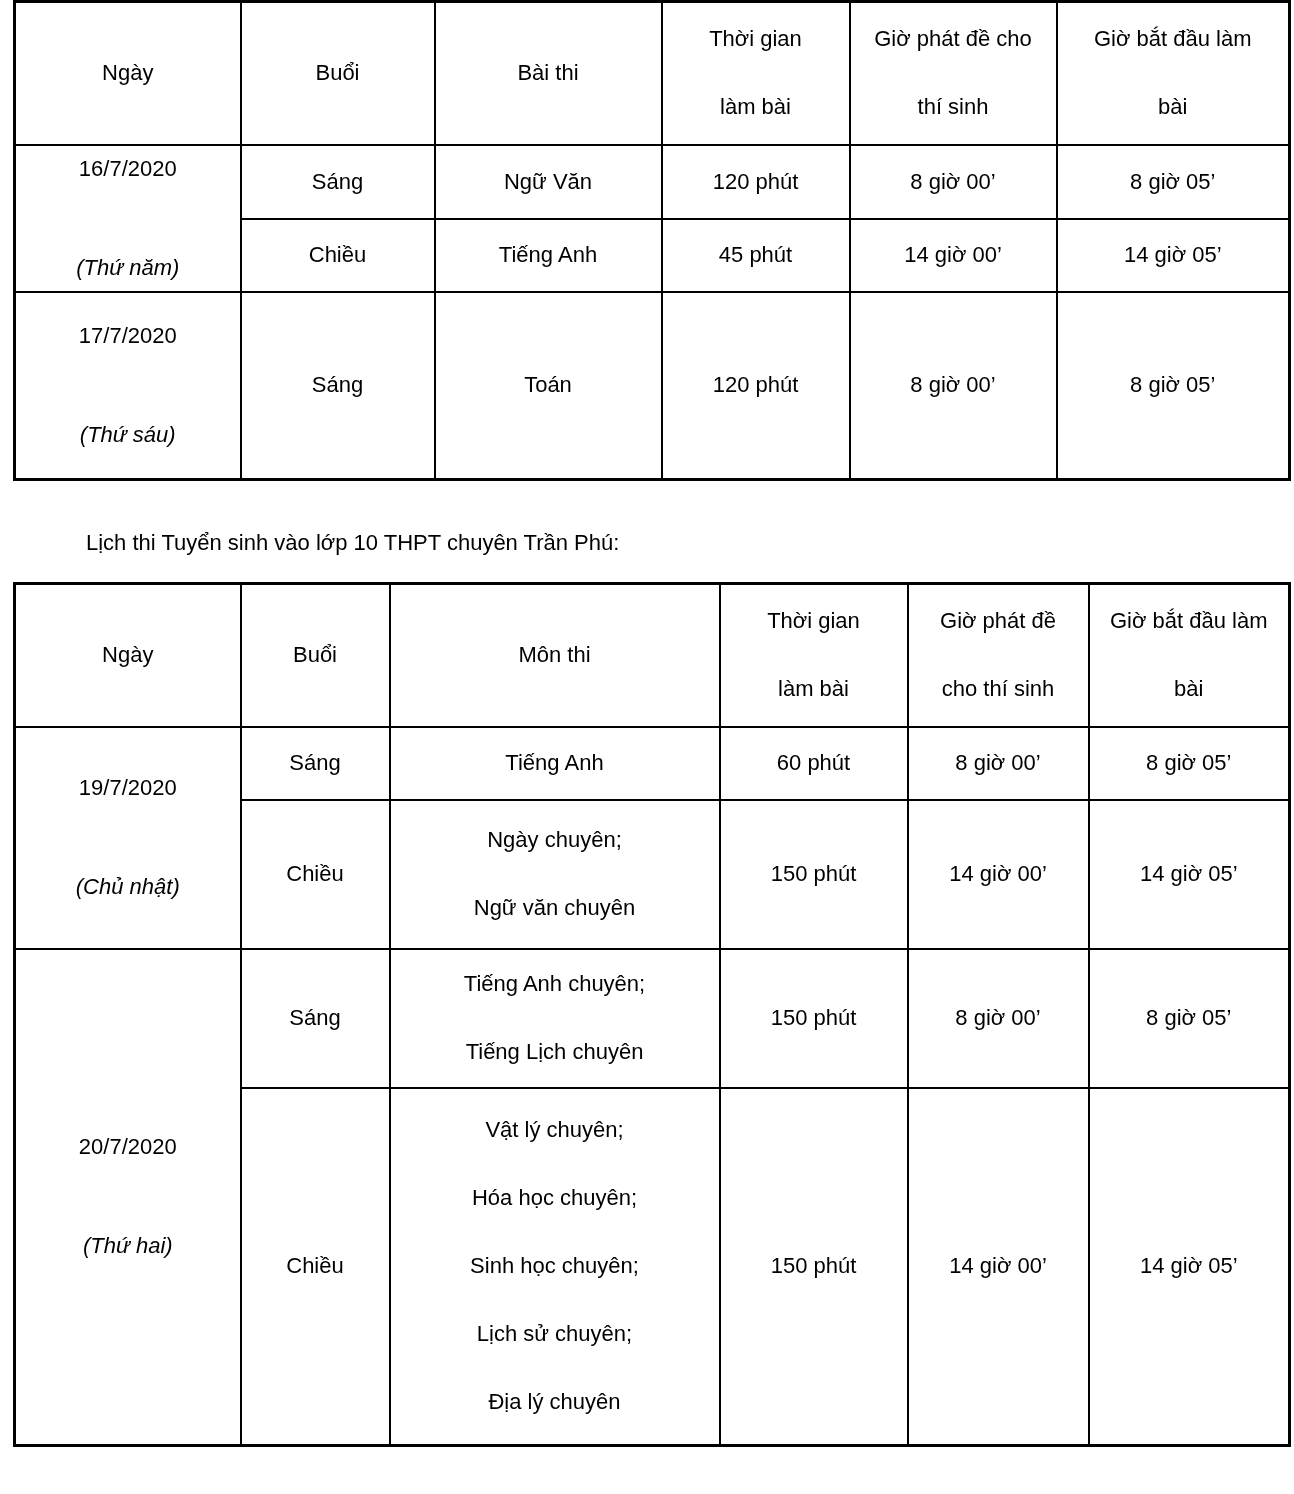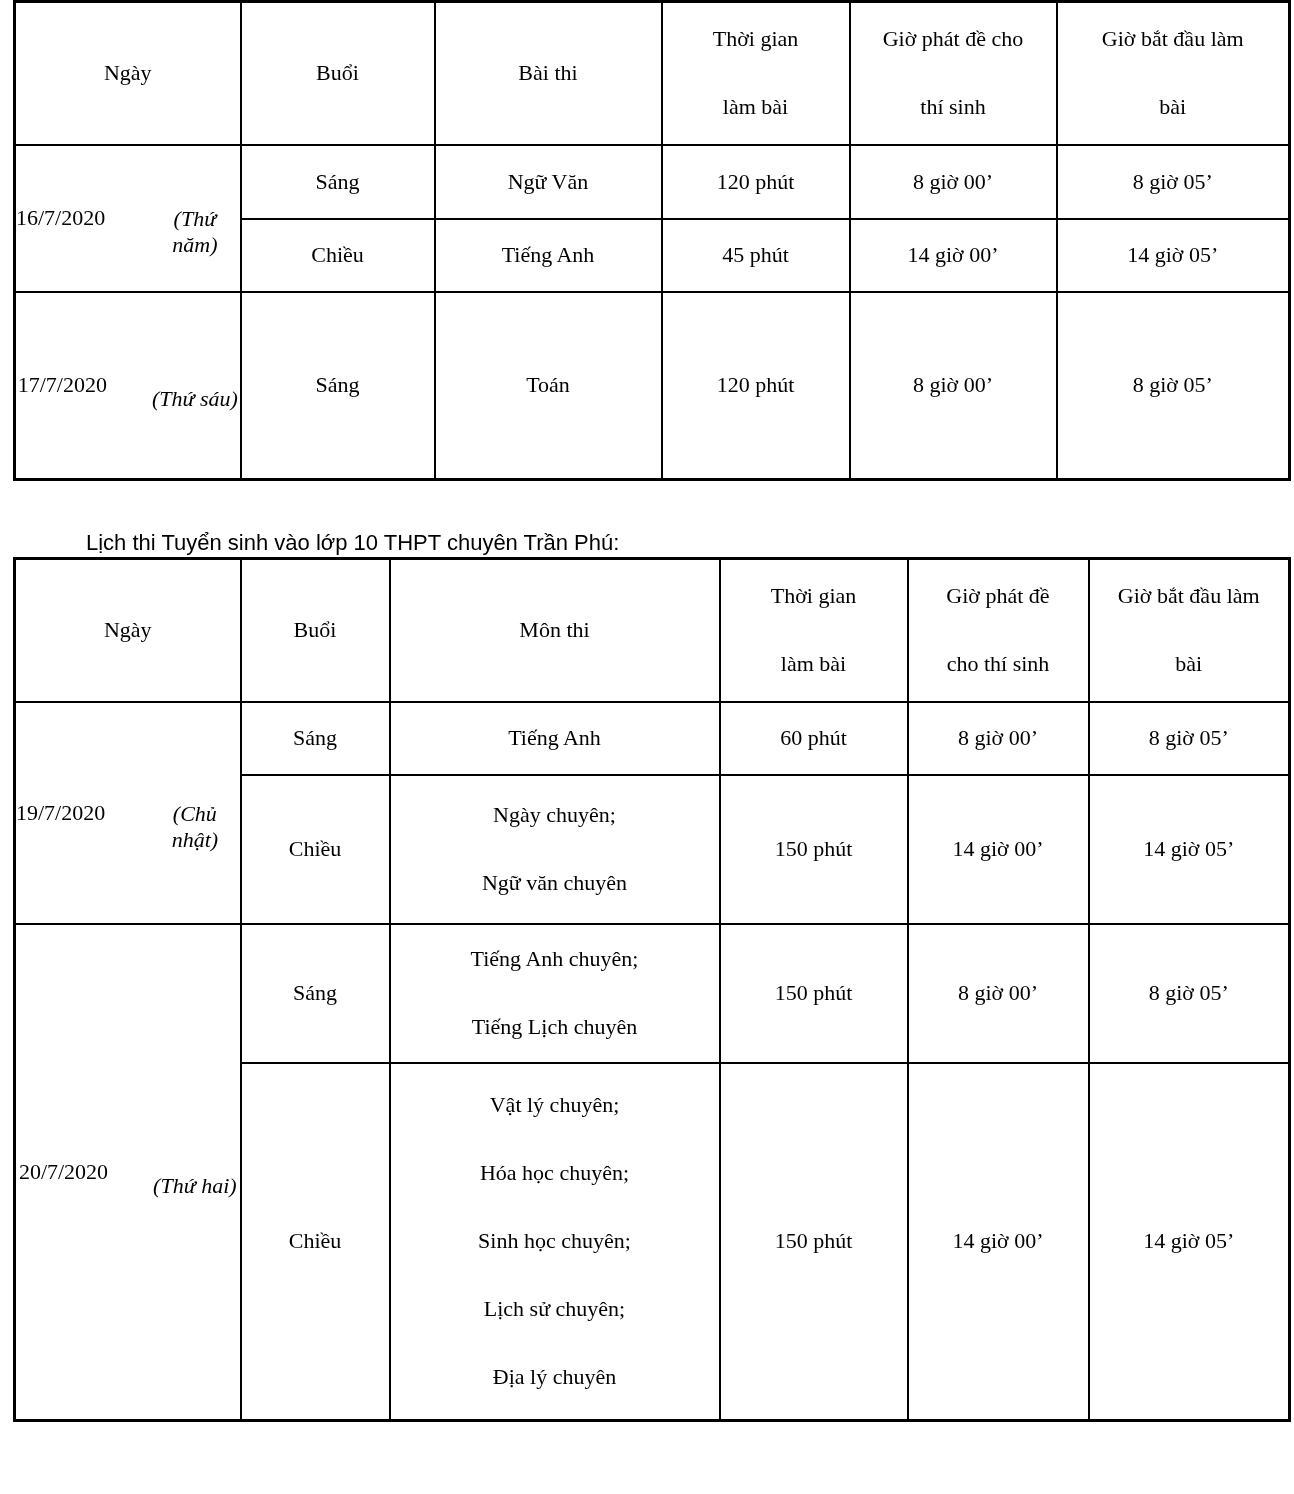--- a/index.html
+++ b/index.html
@@ -15,50 +15,49 @@
     overflow: hidden;
   }
   .heading {
     font-size: 22px;
     font-weight: normal;
     line-height: 28px;
     margin: 0;
     padding-left: 86px;
   }
   #heading-public { padding-top: 26px; margin-bottom: 21px; }
-  #heading-specialized { margin-top: 48px; }
+  #heading-specialized { margin-top: 48px; margin-bottom: 25px; }
 
   table.exam-table {
     border-collapse: collapse;
     table-layout: fixed;
     margin-left: 13px;
     border: 3px solid #000;
   }
   .exam-table th, .exam-table td {
     border: 2px solid #000;
     font-size: 22px;
     font-weight: normal;
     text-align: center;
     vertical-align: middle;
     padding: 0;
     overflow: hidden;
-    font-family: Liberation Serif, serif;
   }
   
   .pre {
     white-space: pre-line;
     line-height: 68px;
   }
   .left {
     text-align: left;
     padding-left: 6px;
   }
   .date-stack {
     display: flex;
-    flex-direction: row;
+    flex-direction: column;
     align-items: center;
     justify-content: center;
     gap: 45px;
   }
   .day {
     font-style: italic;
     margin-top: 28px;
   }
 </style>
 </head>

